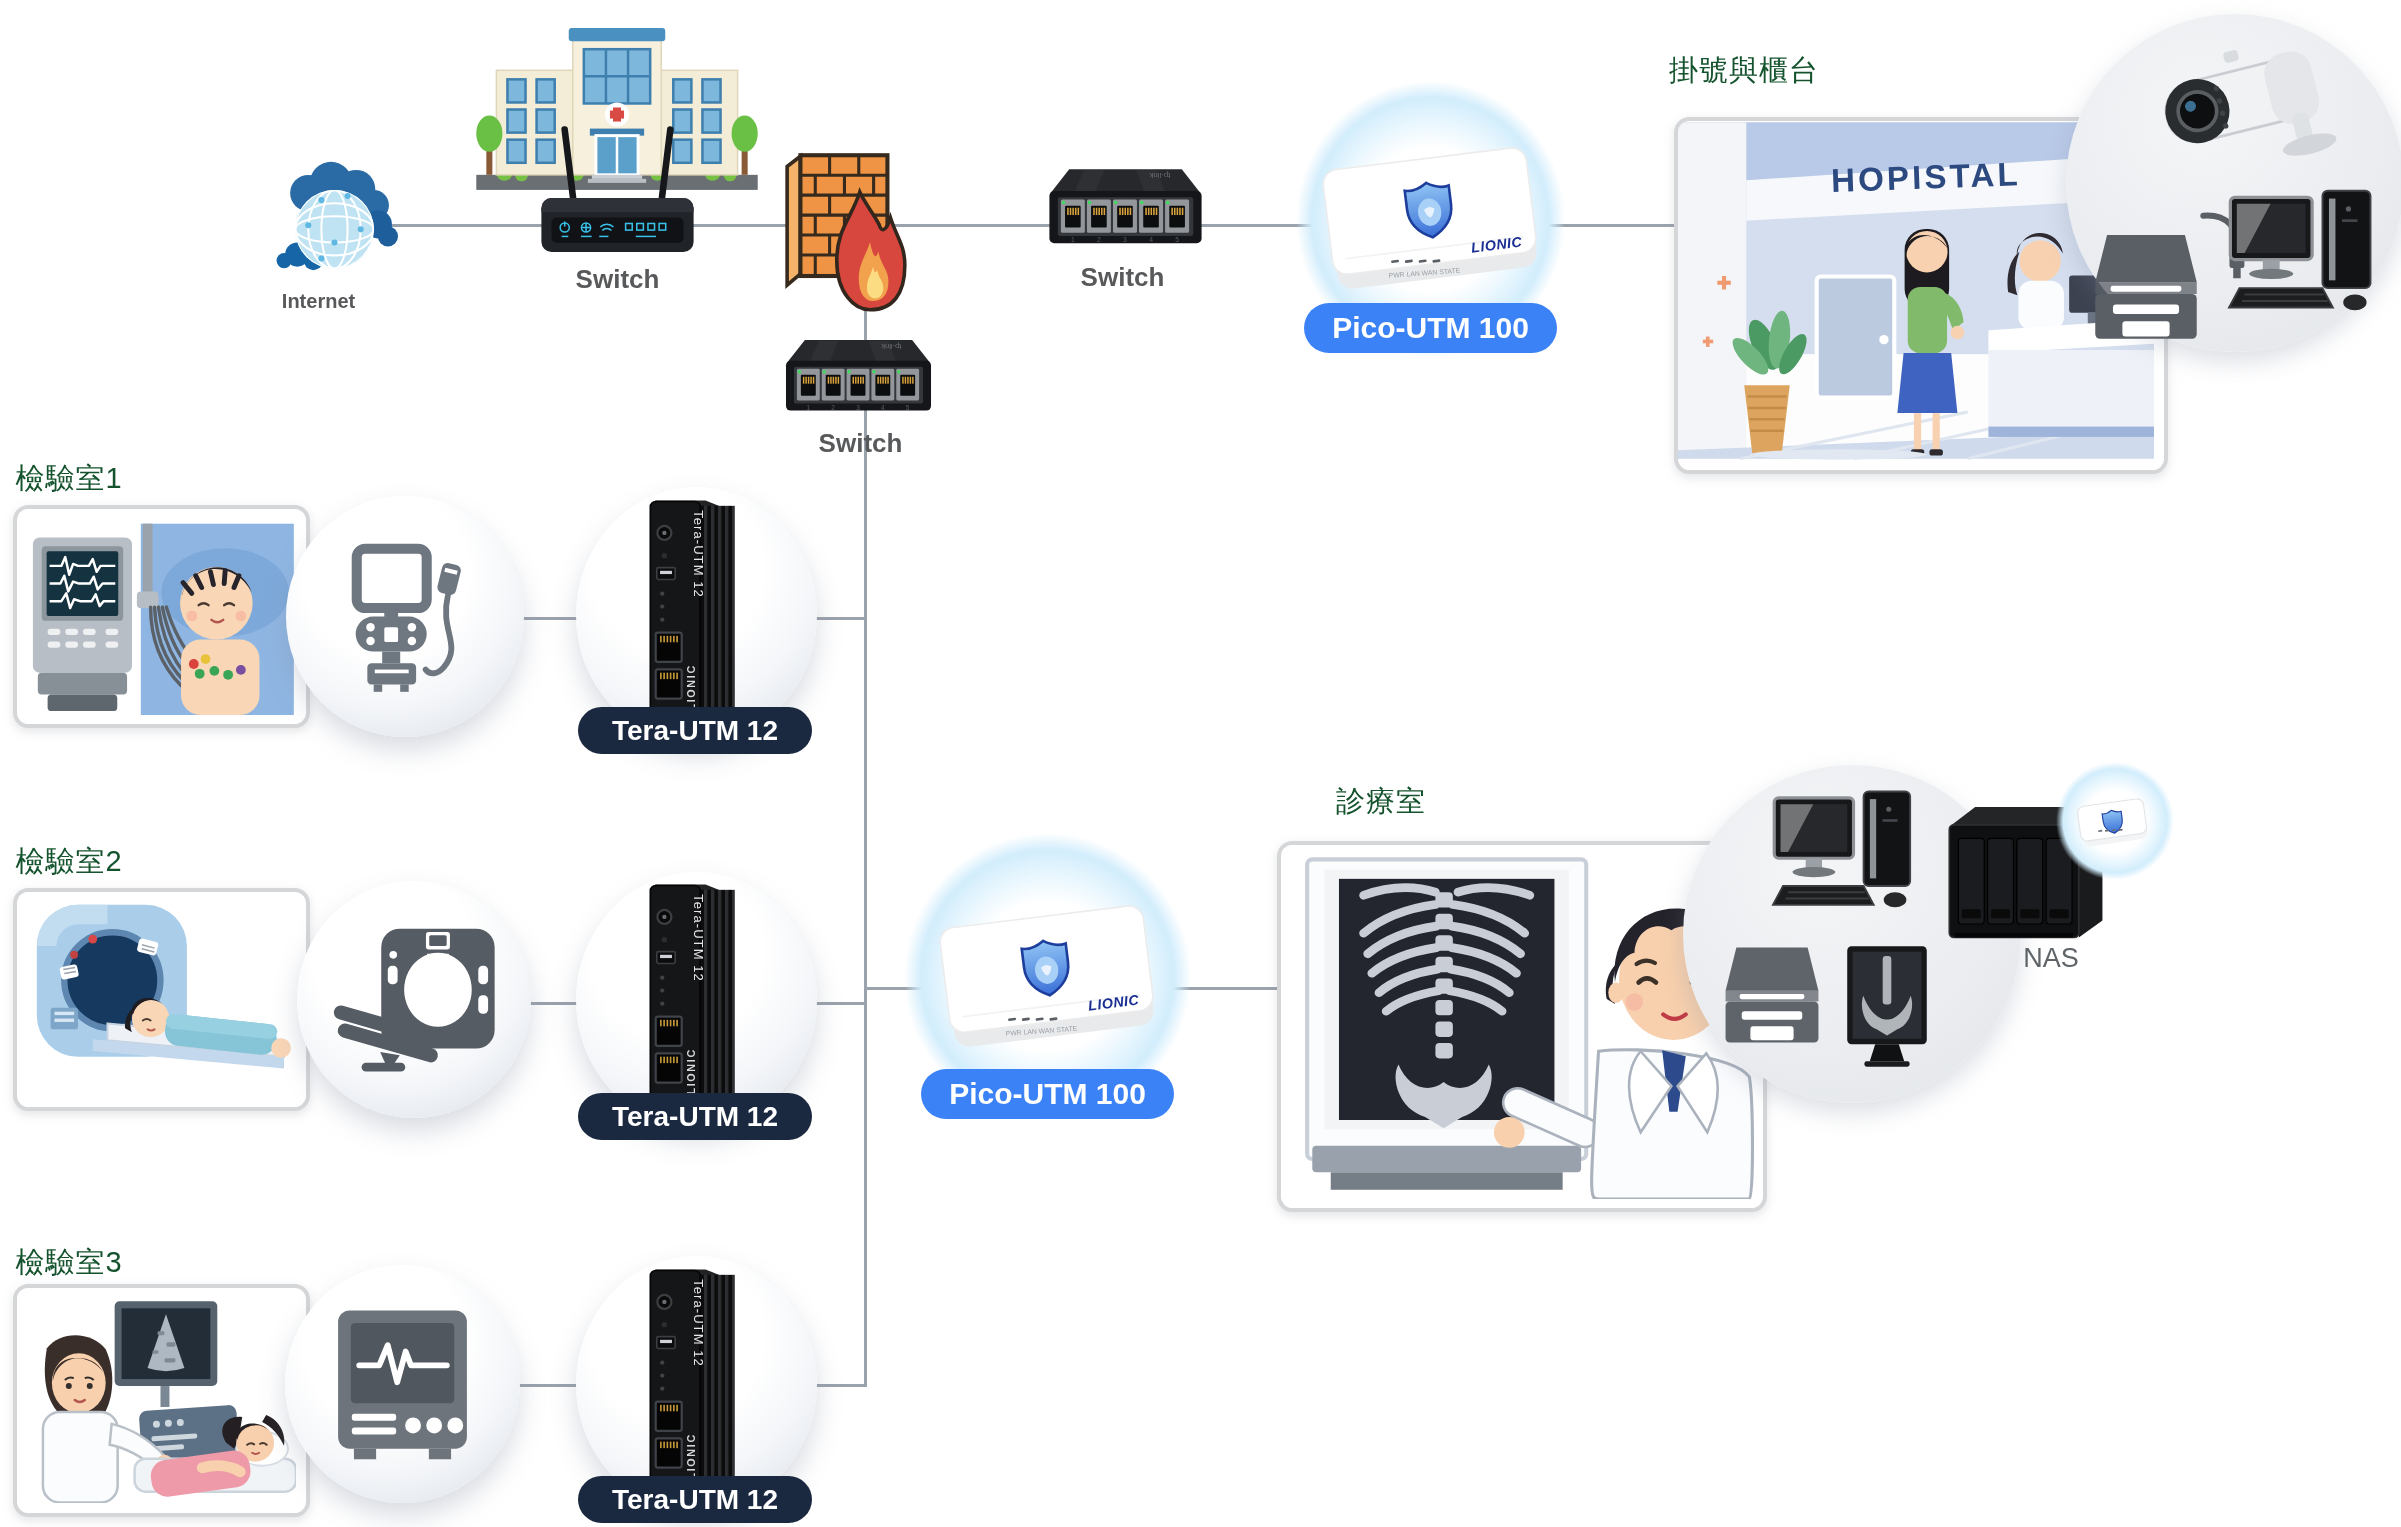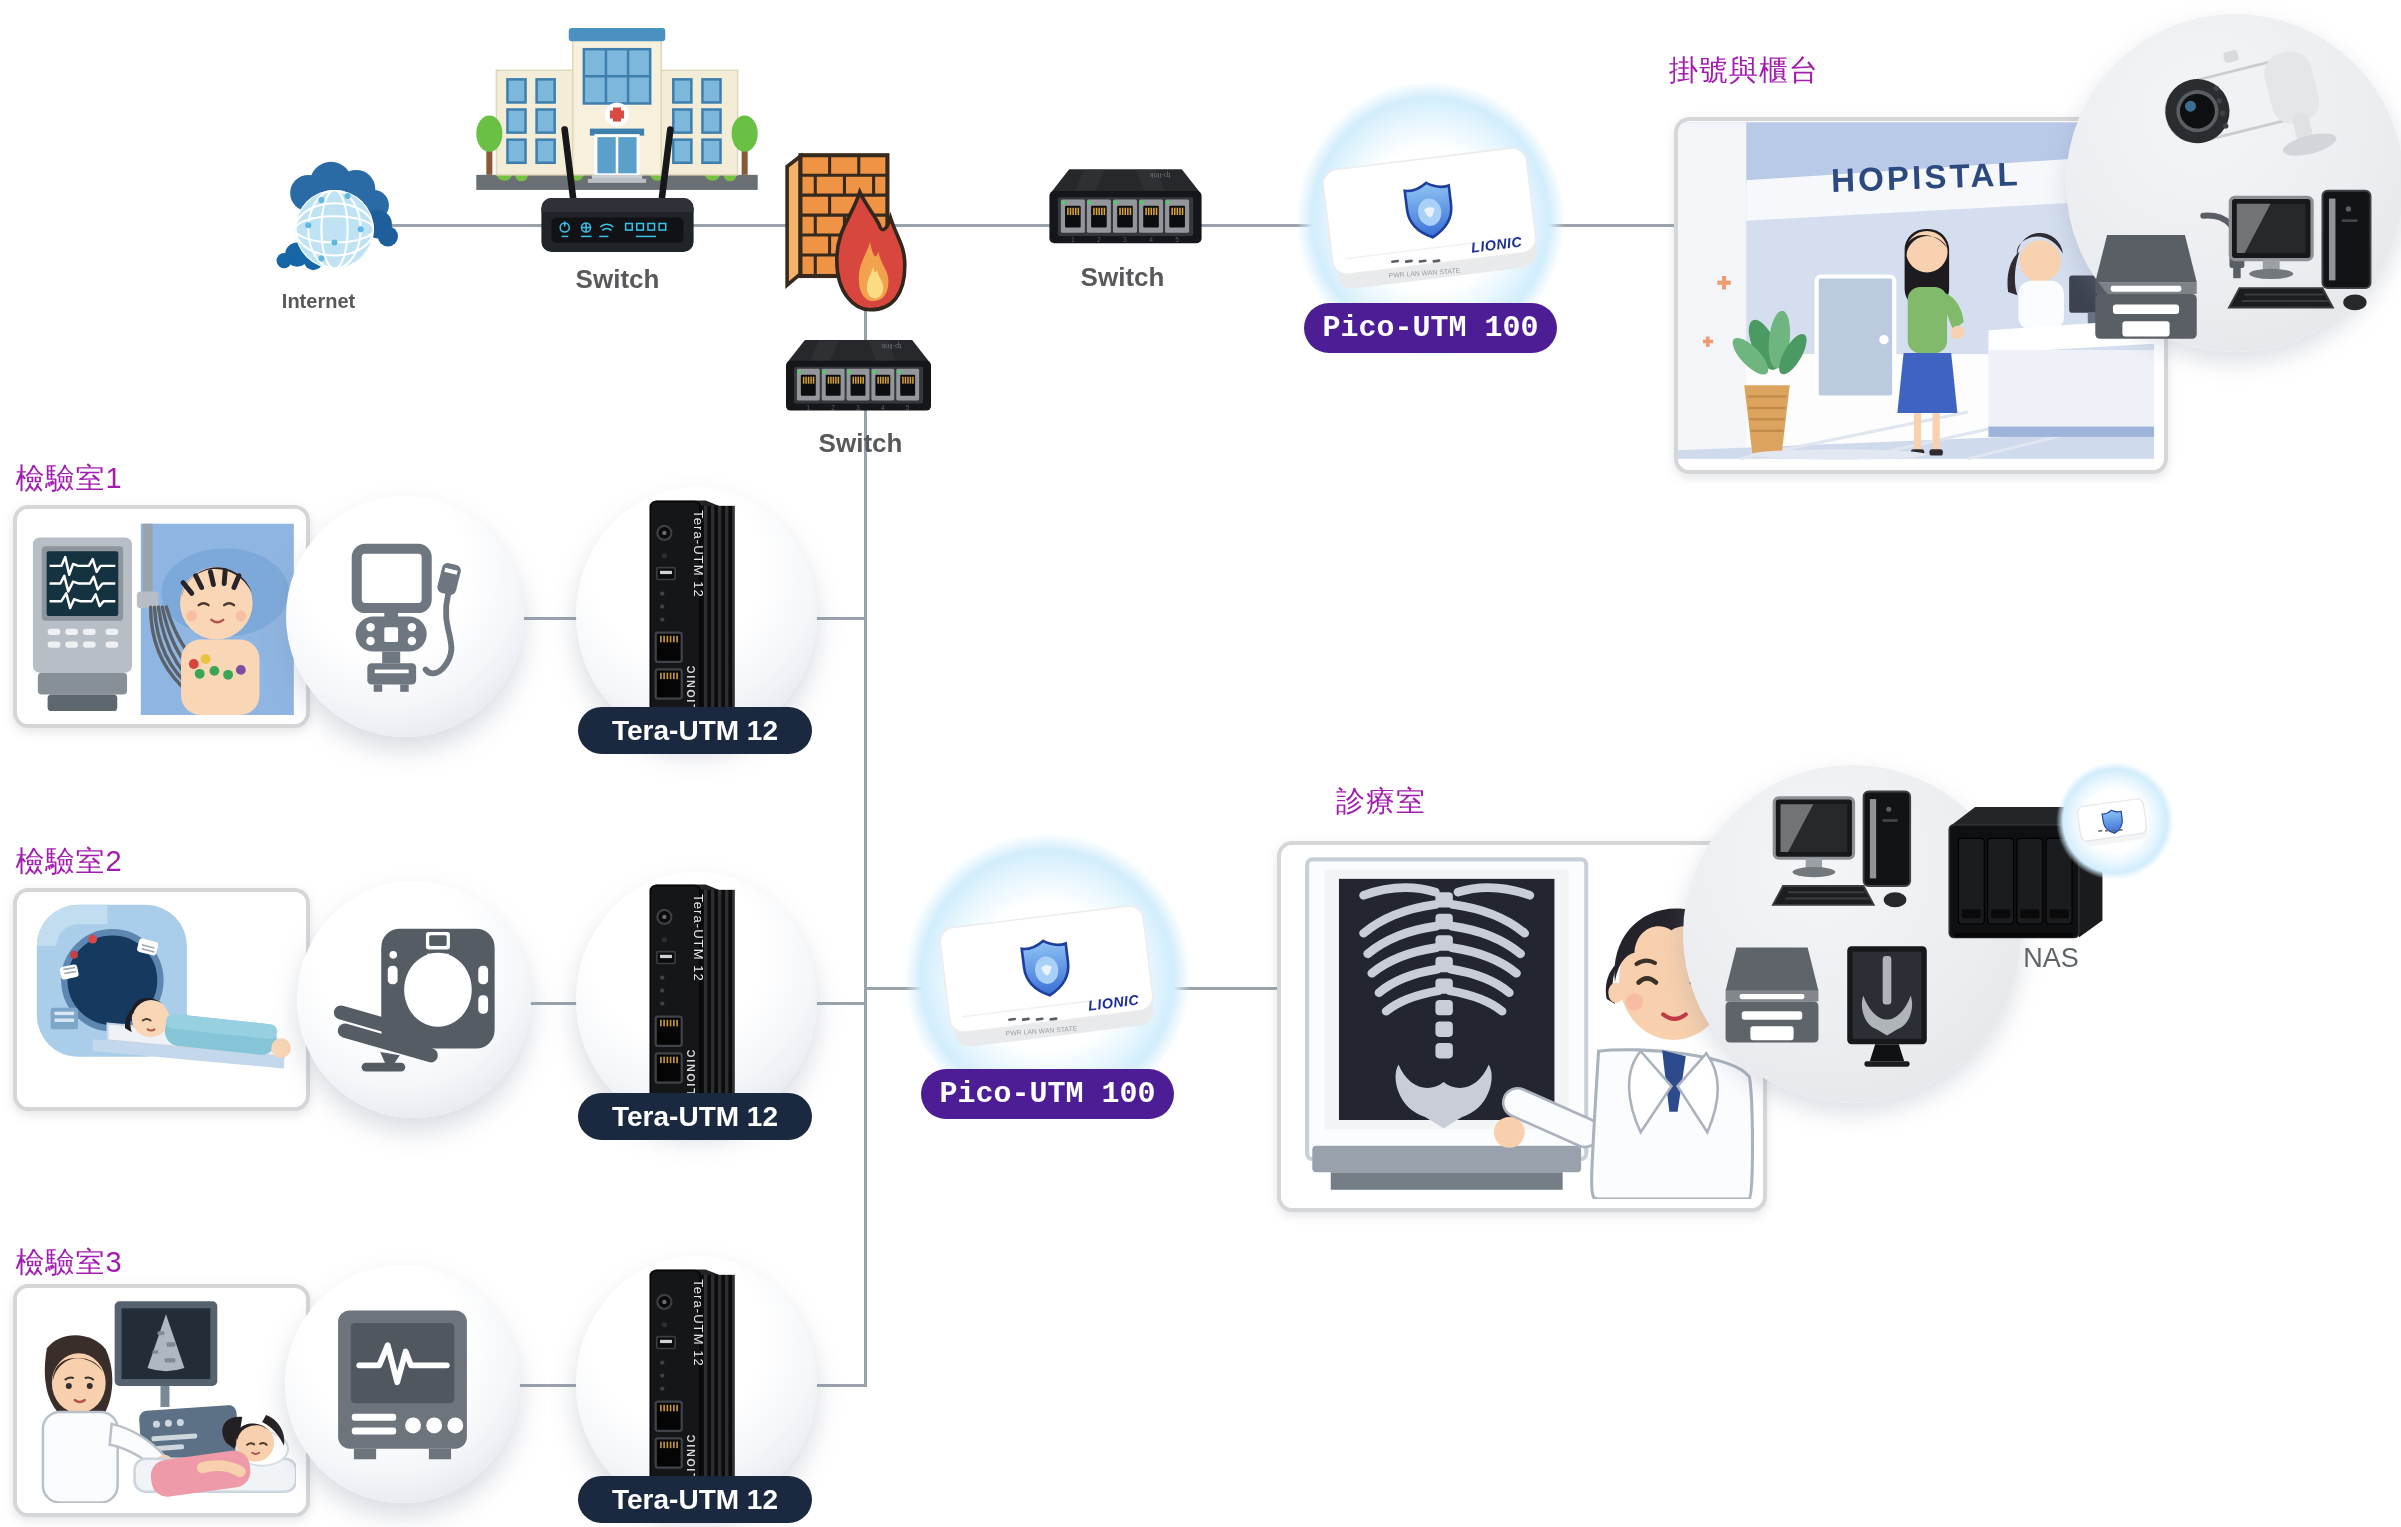--- a/index.html
+++ b/index.html
@@ -2,23 +2,23 @@
 <html style="font-size:8.2px"><head>
 <meta charset="utf-8">
 <style>
   html,body{margin:0;padding:0;background:#ffffff;width:2401px;height:1528px;overflow:hidden;
     font-family:"Liberation Sans","DejaVu Sans",sans-serif;}
   #canvas{position:relative;width:2401px;height:1528px;background:#fff;}
   .abs{position:absolute;}
   .hline{height:2.6px;background:#9aa2ac;z-index:1;}
   .vline{width:2.6px;background:#9aa2ac;z-index:1;}
   .node-label{color:#58595b;font-weight:600;text-align:center;z-index:6;}
-  .sec-title{color:#a21caf;font-weight:500;z-index:6;font-size:29px;letter-spacing:1px;}
+  .sec-title{color:#14532d;font-weight:500;z-index:6;font-size:29px;letter-spacing:1px;}
   .pill{z-index:7;border-radius:26px;color:#fff;font-weight:700;display:flex;align-items:center;justify-content:center;}
-  .pill.blue{background:#4c1d95;font-size:30px;font-family:Liberation Mono, monospace;}
+  .pill.blue{background:#3b82f6;font-size:30px;}
   .pill.navy{background:#1b2940;font-size:28px;}
   .card{background:#fff;border:4.6px solid #d5d6d8;border-radius:15.4px;z-index:2;overflow:hidden;
         box-shadow:0 3.1px 9.2px rgba(150,155,165,.25);}
   .glow-blue{border-radius:50%;z-index:3;
     background:radial-gradient(closest-side,#ffffff 52%,#e7f6fe 72%,#d2edfc 88%,rgba(210,237,252,0) 100%);}
   .glow-gray{border-radius:50%;z-index:3;
     background:radial-gradient(circle at 42% 32%,#ffffff 38%,#f4f6f9 62%,#dde2ea 92%,#d5dbe4 100%);
     box-shadow:0 13.3px 26px rgba(130,140,160,.30);}
   .big-circle{border-radius:50%;z-index:4;
     background:radial-gradient(circle at 40% 30%,#f4f5f7 0%,#ebedf0 55%,#e2e5e9 100%);

